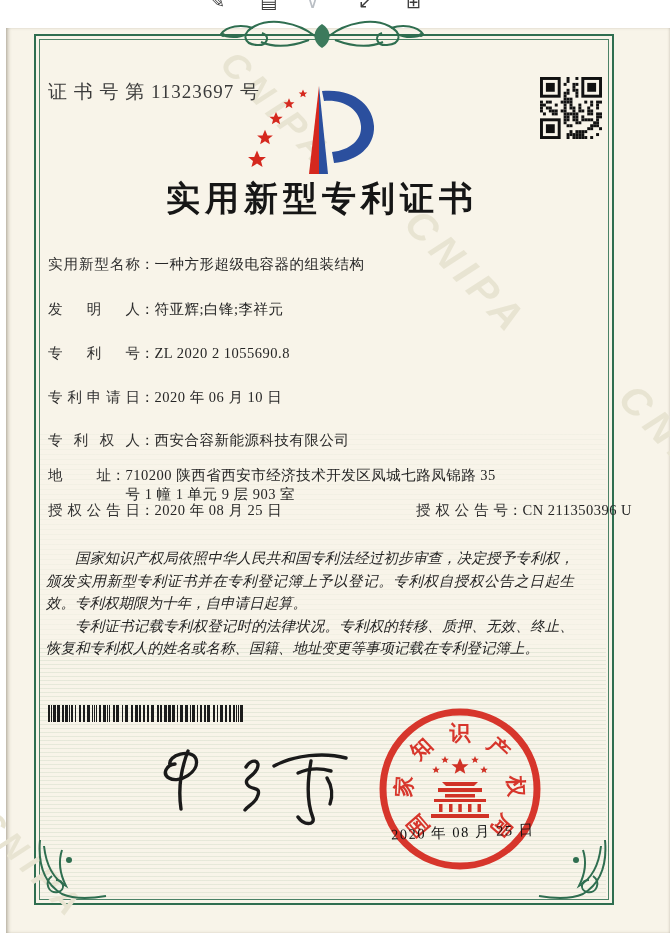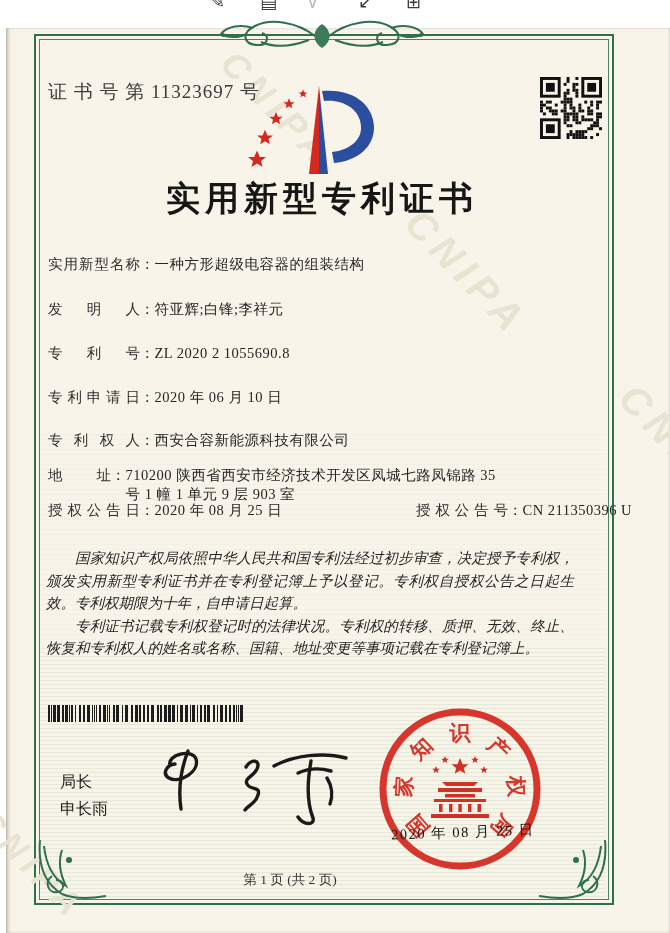--- a/index.html
+++ b/index.html
@@ -331,24 +331,20 @@
       <rect x="169" y="0" width="1" height="17" fill="#1c1c1c"></rect>
       <rect x="172" y="0" width="3" height="17" fill="#1c1c1c"></rect>
       <rect x="177" y="0" width="2" height="17" fill="#1c1c1c"></rect>
       <rect x="181" y="0" width="2" height="17" fill="#1c1c1c"></rect>
       <rect x="185" y="0" width="2" height="17" fill="#1c1c1c"></rect>
       <rect x="188" y="0" width="1" height="17" fill="#1c1c1c"></rect>
       <rect x="190" y="0" width="1" height="17" fill="#1c1c1c"></rect>
       <rect x="192" y="0" width="3" height="17" fill="#1c1c1c"></rect>
     </svg>
 
-  <div class="director">
-    <div>局长</div>
-    <div>申长雨</div>
-  </div>
 
   <svg class="signature" width="215" height="96" viewBox="0 0 215 96">
     <g fill="none" stroke="#1a1a1a" stroke-width="3.4" stroke-linecap="round">
       <path d="M40,18 C33,36 30,56 33,76"></path>
       <path d="M22,32 C19,22 44,15 48,26 C52,39 31,51 21,45 C14,41 18,32 27,31"></path>
       <path d="M98,34 C104,25 113,27 109,36 C105,44 96,45 99,51 C103,58 113,53 110,62 C108,70 101,72 97,77"></path>
       <path d="M126,33 C146,22 176,19 198,25"></path>
       <path d="M150,40 C161,35 173,35 183,38"></path>
       <path d="M163,28 C159,50 159,70 165,85 C167,92 156,93 150,84"></path>
       <path d="M179,45 C184,53 185,63 182,71"></path>
@@ -382,15 +378,14 @@
       <rect x="-21" y="9" width="3.5" height="8"></rect>
         <rect x="-11" y="9" width="3.5" height="8"></rect>
       <rect x="-1.7" y="9" width="3.5" height="8"></rect>
         <rect x="8" y="9" width="3.5" height="8"></rect>
       <rect x="17.5" y="9" width="3.5" height="8"></rect>
       <rect x="-29" y="19" width="58" height="4"></rect>
     </g>
   </svg>
   <div class="sealdate">2020 年 08 月 25 日</div>
 
-  <div class="pageinfo">第 1 页 (共 2 页)</div>
 
 </div>
 
 </body></html>

